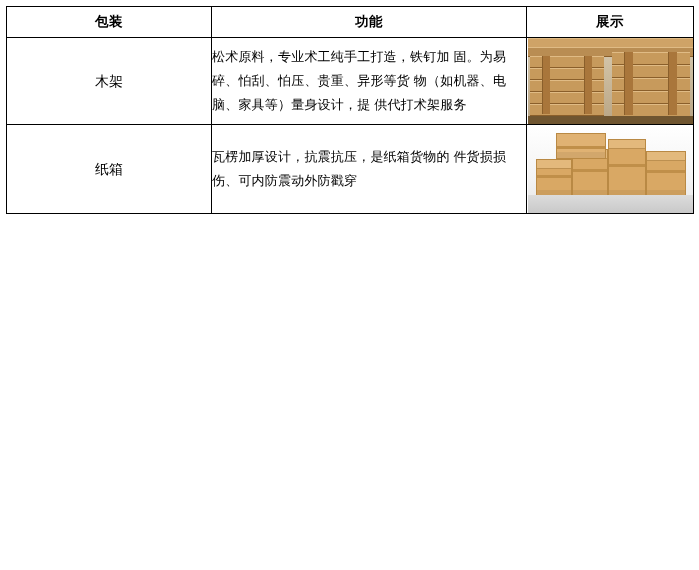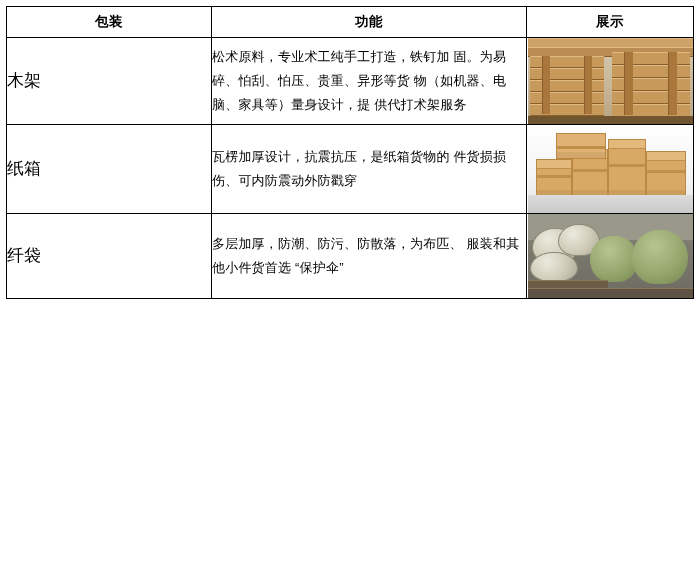--- a/index.html
+++ b/index.html
@@ -36,21 +36,22 @@
   col.c2 { width: 315px; }
   col.c3 { width: 167px; }
 
   thead th {
     height: 30px;
     font-weight: bold;
     font-size: 13.5px;
     letter-spacing: 0.5px;
   }
   .row-name {
-    font-size: 17px;
+    text-align: center;
+    font-size: 14px;
     line-height: 1.6;
     padding: 4px 8px;
   }
   .row-func {
     font-size: 13px;
     line-height: 1.85;
     padding: 8px 10px 8px 10px;
     text-align: left;
     letter-spacing: 0.2px;
   }
@@ -237,36 +238,18 @@
                 </div>
               <div class="carton" style="left:28px;top:8px;width:48px;height:24px;background:#e0b273;">
                   <div class="tapeh" style="top:50%"></div>
                 </div>
               <div style="position:absolute;left:0;top:70px;width:165px;height:18px;background:linear-gradient(180deg,#dcdcdc,#c9c9c9);"></div>
             </div>
           </div>
         </td>
       </tr>
 
-      <tr>
-        <td class="row-name">纤袋</td>
-        <td class="row-func">多层加厚，防潮、防污、防散落，为布匹、 服装和其他小件货首选 “保护伞”</td>
-        <td class="row-demo">
-          <div class="demo-cell-inner">
-            <div class="img-box bags">
-              <div style="position:absolute;left:0;top:0;width:165px;height:26px;background:#9a978b;"></div>
-              <div class="bag" style="left:4px;top:14px;width:44px;height:34px;"></div>
-              <div class="bag" style="left:30px;top:10px;width:40px;height:30px;"></div>
-              <div class="bag" style="left:2px;top:38px;width:46px;height:28px;"></div>
-              <div class="greenbag" style="left:62px;top:22px;width:48px;height:46px;"></div>
-              <div class="greenbag" style="left:104px;top:16px;width:56px;height:54px;"></div>
-              <div class="pallet" style="left:0;top:66px;width:80px;height:8px;"></div>
-              <div class="pallet" style="left:0;top:74px;width:165px;height:10px;background:#5d5244;"></div>
-            </div>
-          </div>
-        </td>
-      </tr>
 
 
 
     </tbody>
   </table>
 </div>
 
 </body></html>

